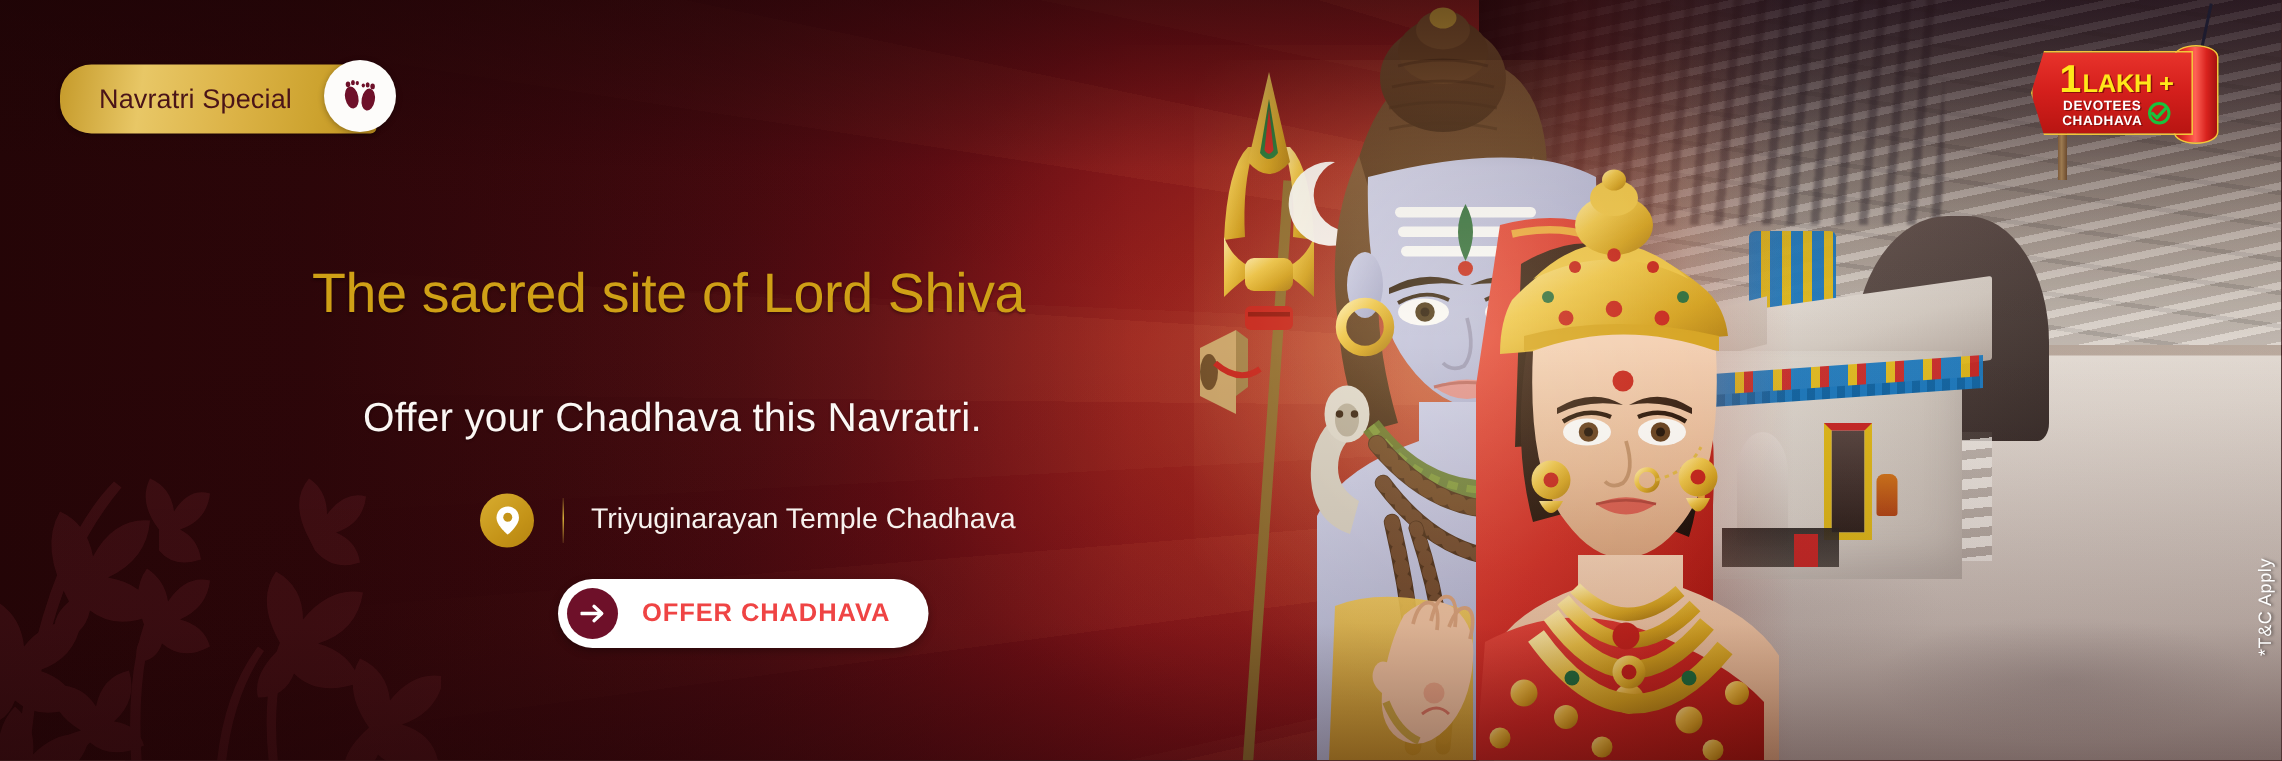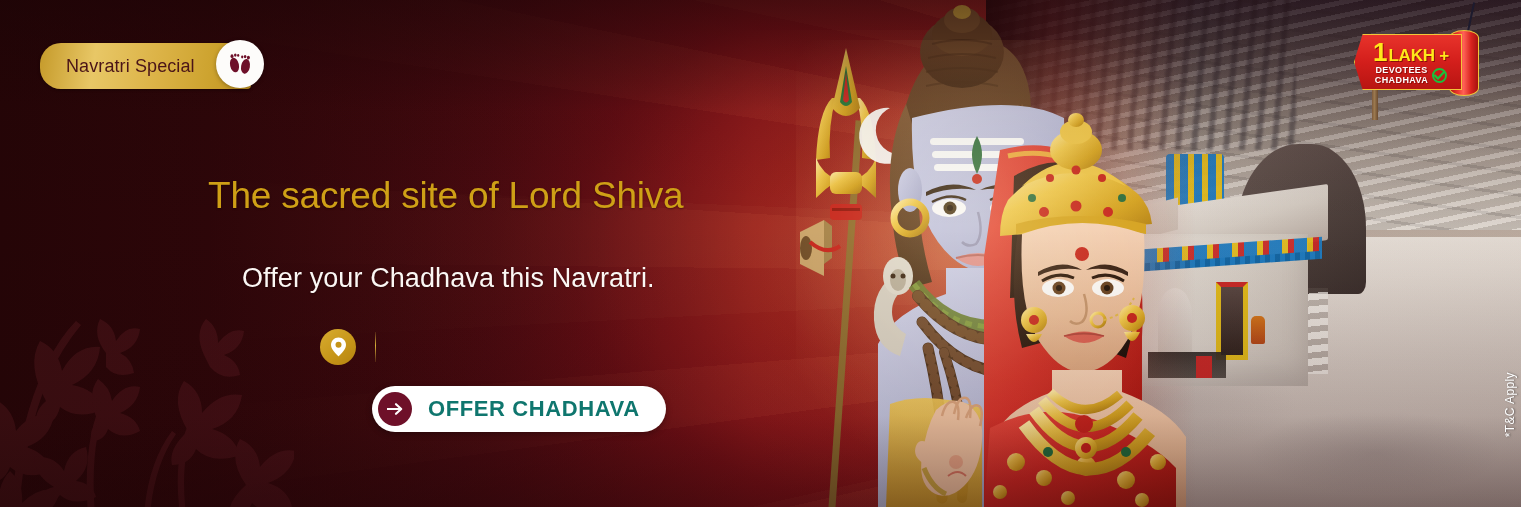--- a/index.html
+++ b/index.html
@@ -348,23 +348,23 @@
   }
   .cta-arrow {
     width: 34px; height: 34px;
     border-radius: 50%;
     background: #6e1029;
     display: flex; align-items: center; justify-content: center;
     flex: none;
     margin-right: 16px;
   }
   .cta-label {
-    font-size: 22px;
+    font-size: 17px;
     font-weight: bold;
-    color: #0f766e;
+    color: #ef4444;
     letter-spacing: 0.6px;
     white-space: nowrap;
   }
 
   
   .ribbon {
     position: absolute;
     right: 42px; top: 24px;
     width: 125px; height: 62px;
   }
@@ -750,20 +750,21 @@
     <div class="subhead">Offer your Chadhava this Navratri.</div>
 
     <div class="loc-row">
       <span class="loc-pin">
         <svg width="17" height="20" viewBox="0 0 17 20">
           <path d="M8.5 0.6 C4.2 0.6 1 3.9 1 8.1 C1 13.3 8.5 19.4 8.5 19.4 C8.5 19.4 16 13.3 16 8.1 C16 3.9 12.8 0.6 8.5 0.6 Z" fill="#ffffff"></path>
           <circle cx="8.5" cy="7.8" r="3" fill="#c59418"></circle>
         </svg>
       </span>
       <span class="loc-divider"></span>
+      <span class="loc-text">Triyuginarayan Temple Chadhava</span>
     </div>
 
     <div class="cta">
       <span class="cta-arrow">
         <svg width="17" height="14" viewBox="0 0 17 14">
           <path d="M0.5 7 H13.5" stroke="#ffffff" stroke-width="2.2" stroke-linecap="round"></path>
           <path d="M9 2.2 L14.2 7 L9 11.8" stroke="#ffffff" stroke-width="2.2" fill="none" stroke-linecap="round" stroke-linejoin="round"></path>
         </svg>
       </span>
       <span class="cta-label">OFFER CHADHAVA</span>

